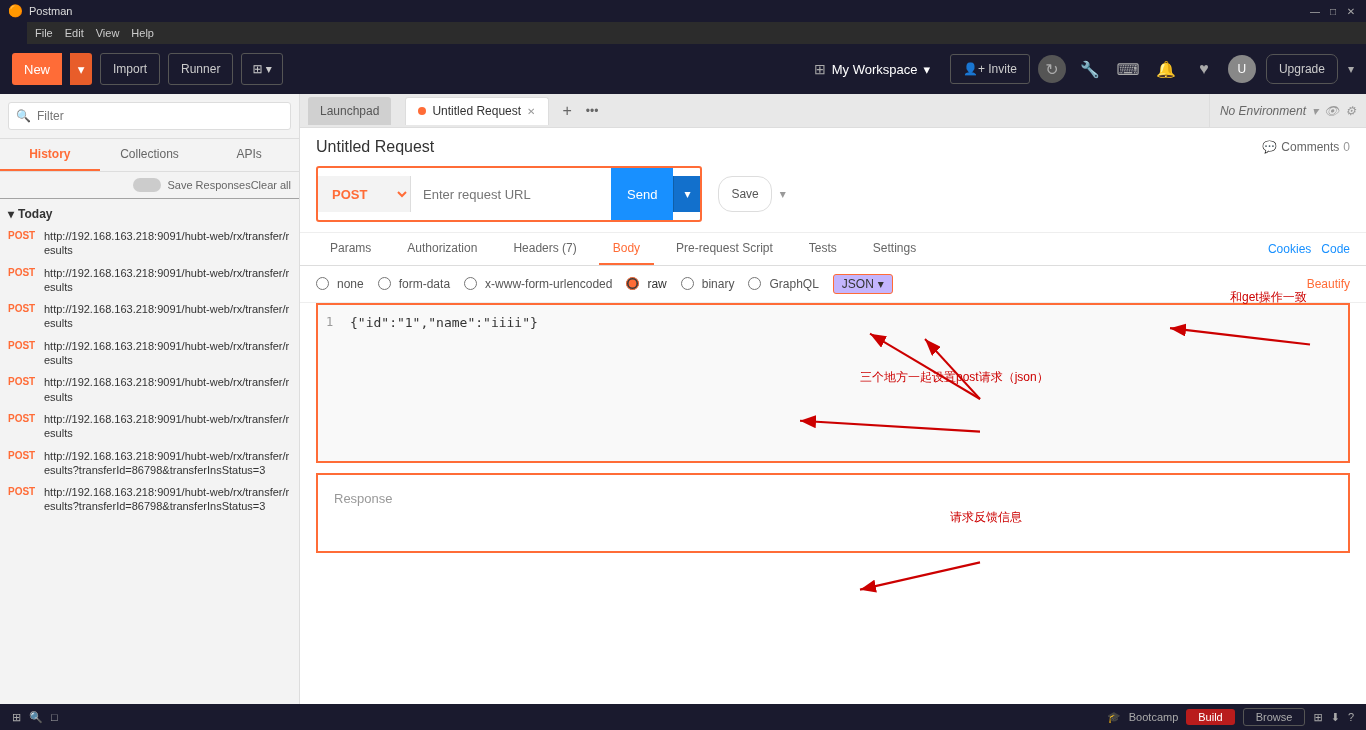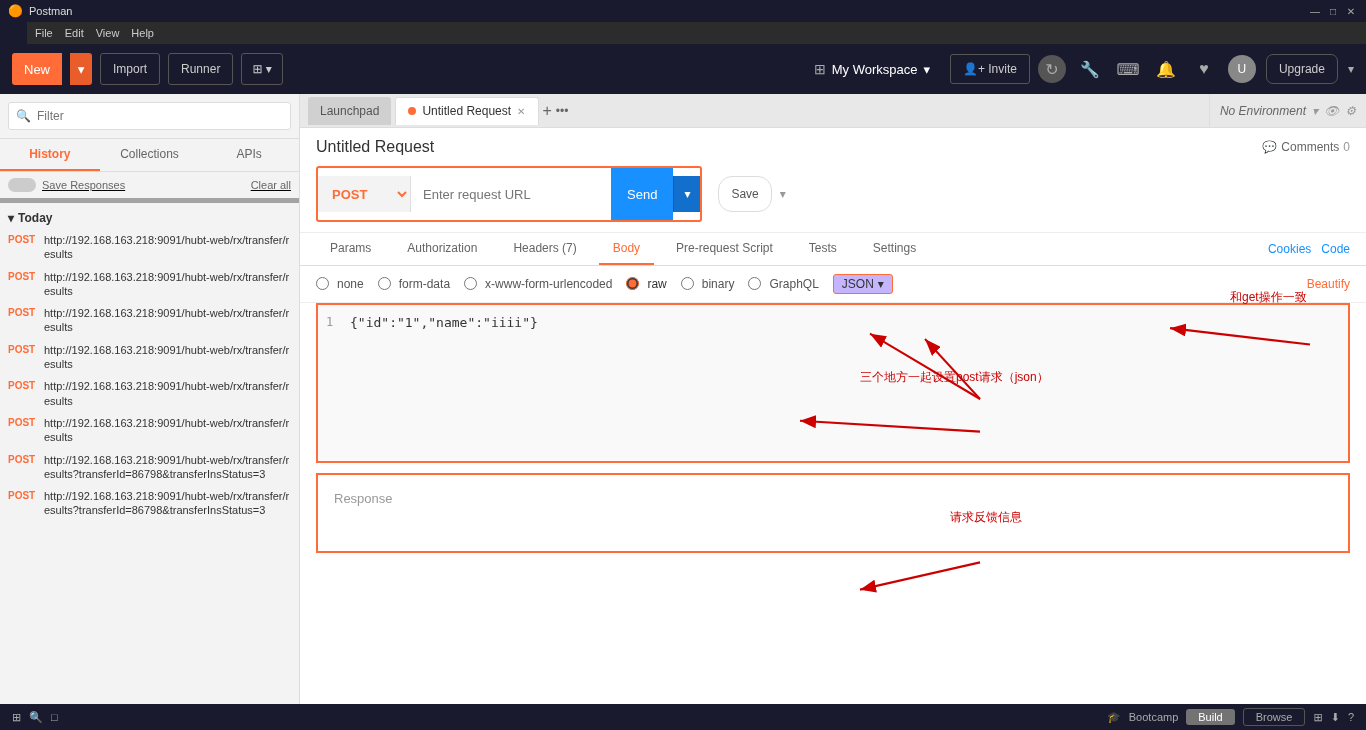--- a/index.html
+++ b/index.html
@@ -197,25 +197,24 @@
       cursor: pointer;
       border-bottom: 2px solid transparent;
     }
     .sidebar-tab.active {
       color: #ff6c37;
       border-bottom: 2px solid #ff6c37;
       font-weight: 600;
     }
     .sidebar-options {
       display: flex;
-      justify-content: space-between;
+      justify-content: flex-end;
       align-items: center;
       padding: 6px 8px;
-      border-bottom: 5px solid #a3a3a3;
-      text-decoration: underline;
+      border-bottom: 1px solid #a3a3a3;
     }
     .save-responses-toggle {
       display: flex;
       align-items: center;
       gap: 6px;
       font-size: 11px;
       color: #666;
     }
     .toggle-switch {
       width: 28px;
@@ -493,21 +492,21 @@
       width: 1366px;
     }
     .statusbar-right { margin-left: auto; display: flex; align-items: center; gap: 8px; }
     .statusbar-btn {
       padding: 2px 12px;
       border-radius: 3px;
       font-size: 11px;
       cursor: pointer;
       border: none;
     }
-    .btn-build { background: #737373; color: #fff; }
+    .btn-build { background: #b91c1c; color: #fff; }
     .btn-browse { background: transparent; color: #aaa; border: 1px solid #555 !important; }
 
     
     .content-wrapper {
       position: relative;
       flex: 1;
       display: flex;
       flex-direction: column;
       overflow: hidden;
     }
@@ -539,21 +538,21 @@
       background: #e8e8e8;
       border-bottom: 1px solid #ddd;
       height: 34px;
       gap: 4px;
     }
     .tabs-left {
       display: flex;
       align-items: center;
       flex: 1;
       padding: 0 0 0 8px;
-      gap: 4px;
+      gap: 14px;
       overflow: hidden;
     }
     .env-right {
       display: flex;
       align-items: center;
       gap: 6px;
       padding: 0 10px;
       border-left: 1px solid #ddd;
       height: 100%;
       font-style: italic;

